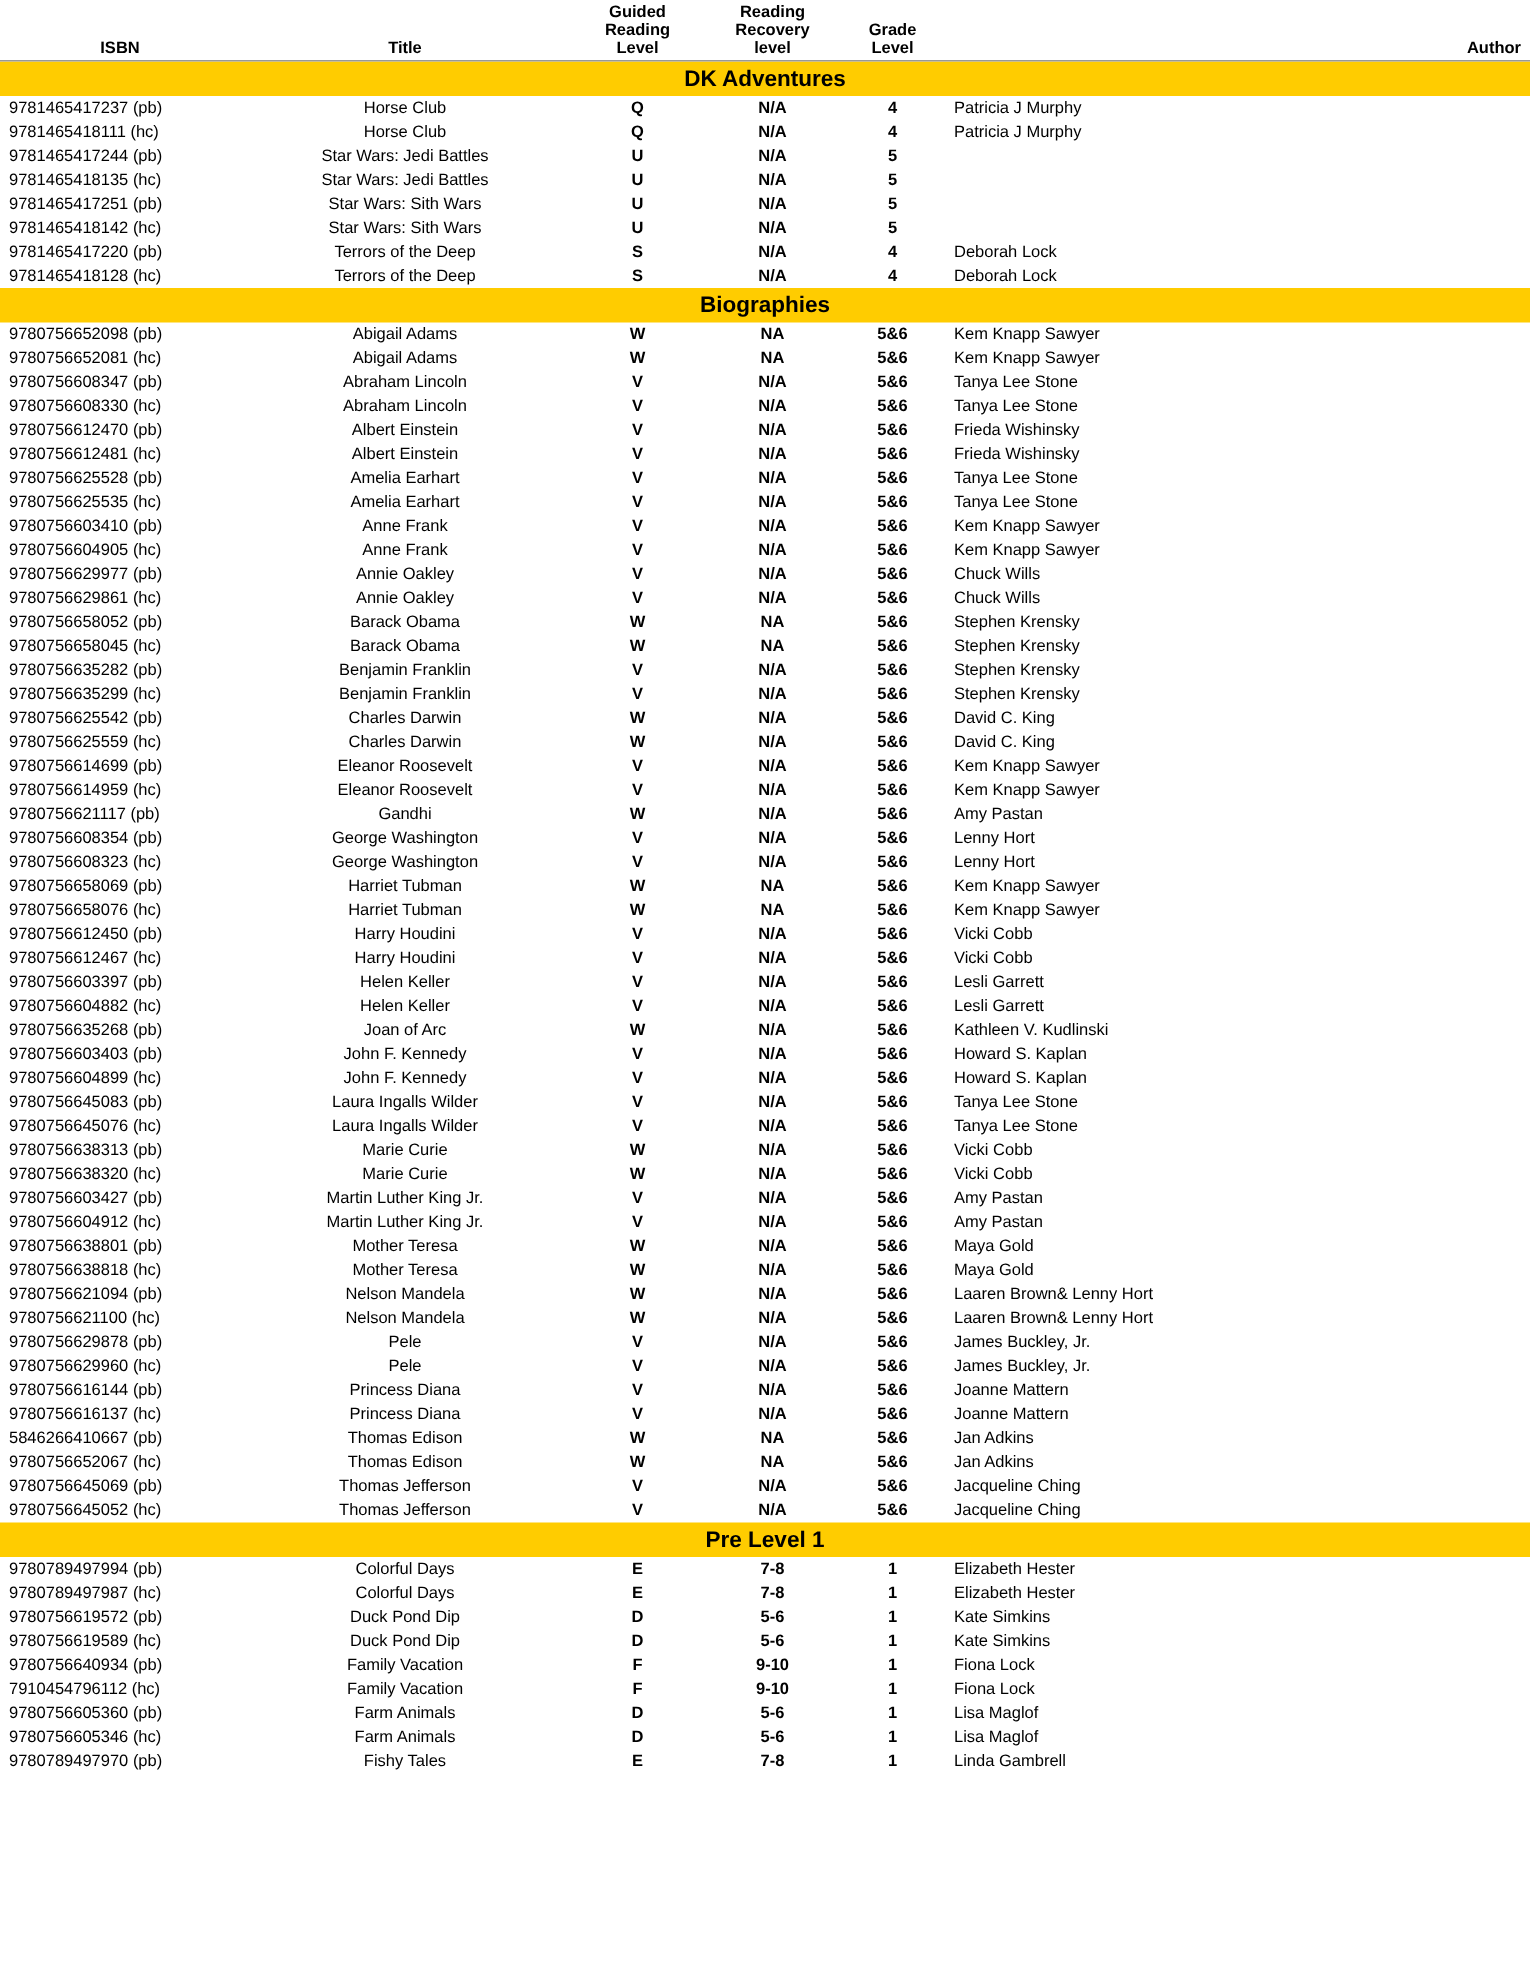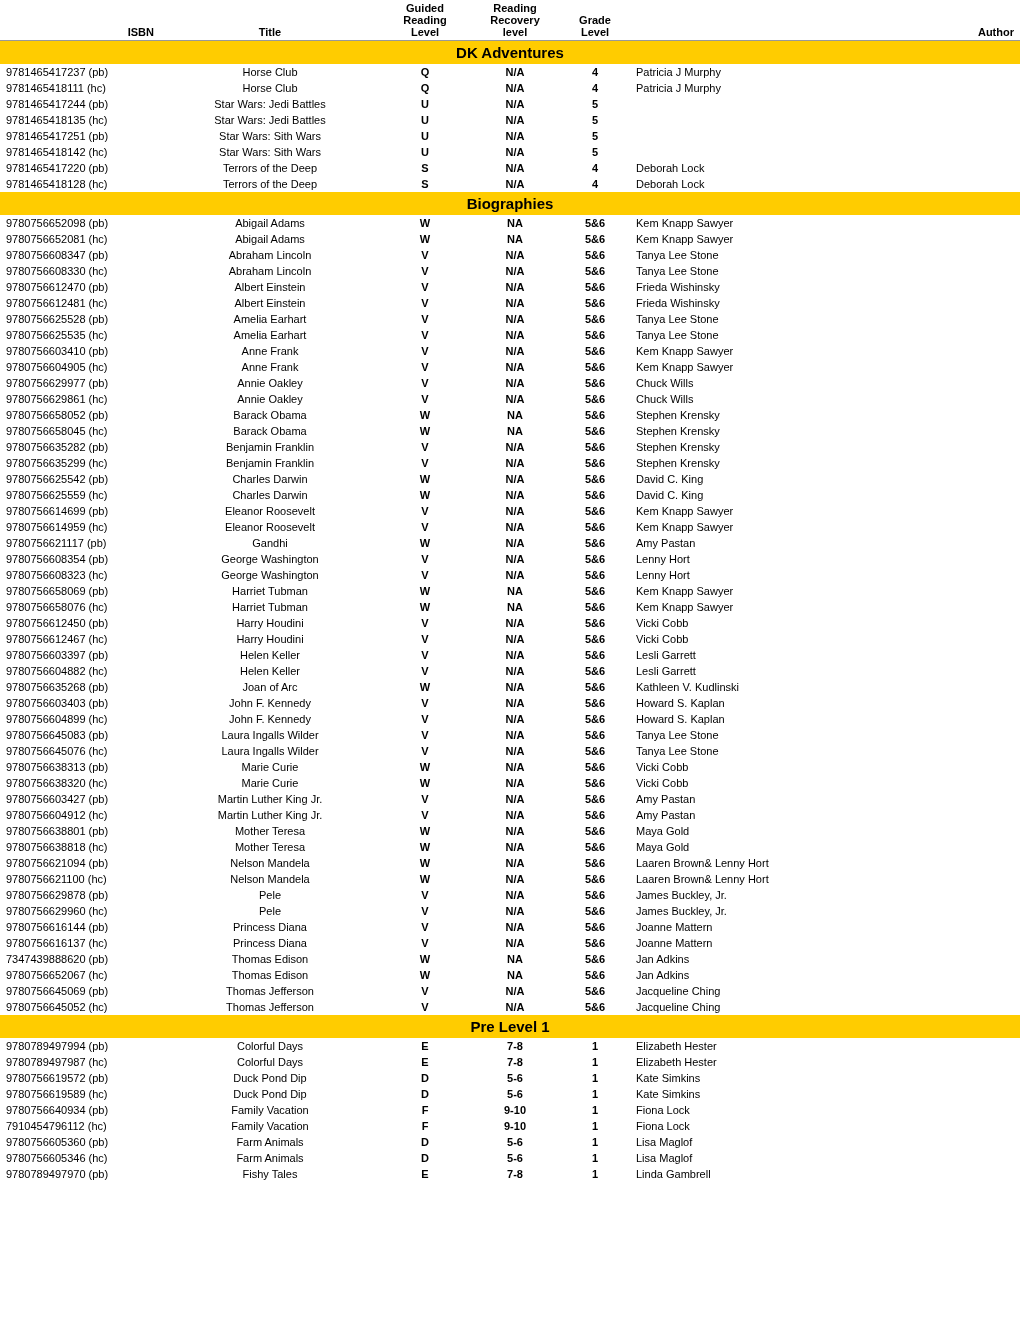--- a/index.html
+++ b/index.html
@@ -20,21 +20,21 @@
       border: none;
     }
     .header-row th {
       font-weight: bold;
       text-align: center;
       vertical-align: bottom;
       border-bottom: 1px solid #999;
       padding-bottom: 2px;
     }
     .header-row th.col-isbn {
-      text-align: right;
+      text-align: center;
     }
     .header-row th.col-author {
       text-align: right;
     }
     .section-header td {
       background: #FFCC00;
       font-weight: bold;
       text-align: center;
       padding: 3px 6px;
       font-size: 15px;
@@ -497,21 +497,21 @@
       </tr>
       <tr class="data-row">
         <td class="col-isbn">9780756616137 (hc)</td>
         <td class="col-title">Princess Diana</td>
         <td class="col-gr">V</td>
         <td class="col-rr">N/A</td>
         <td class="col-gl">5&amp;6</td>
         <td class="col-author">Joanne Mattern</td>
       </tr>
       <tr class="data-row">
-        <td class="col-isbn">7347439888620 (pb)</td>
+        <td class="col-isbn">5846266410667 (pb)</td>
         <td class="col-title">Thomas Edison</td>
         <td class="col-gr">W</td>
         <td class="col-rr">NA</td>
         <td class="col-gl">5&amp;6</td>
         <td class="col-author">Jan Adkins</td>
       </tr>
       <tr class="data-row">
         <td class="col-isbn">9780756652067 (hc)</td>
         <td class="col-title">Thomas Edison</td>
         <td class="col-gr">W</td>

